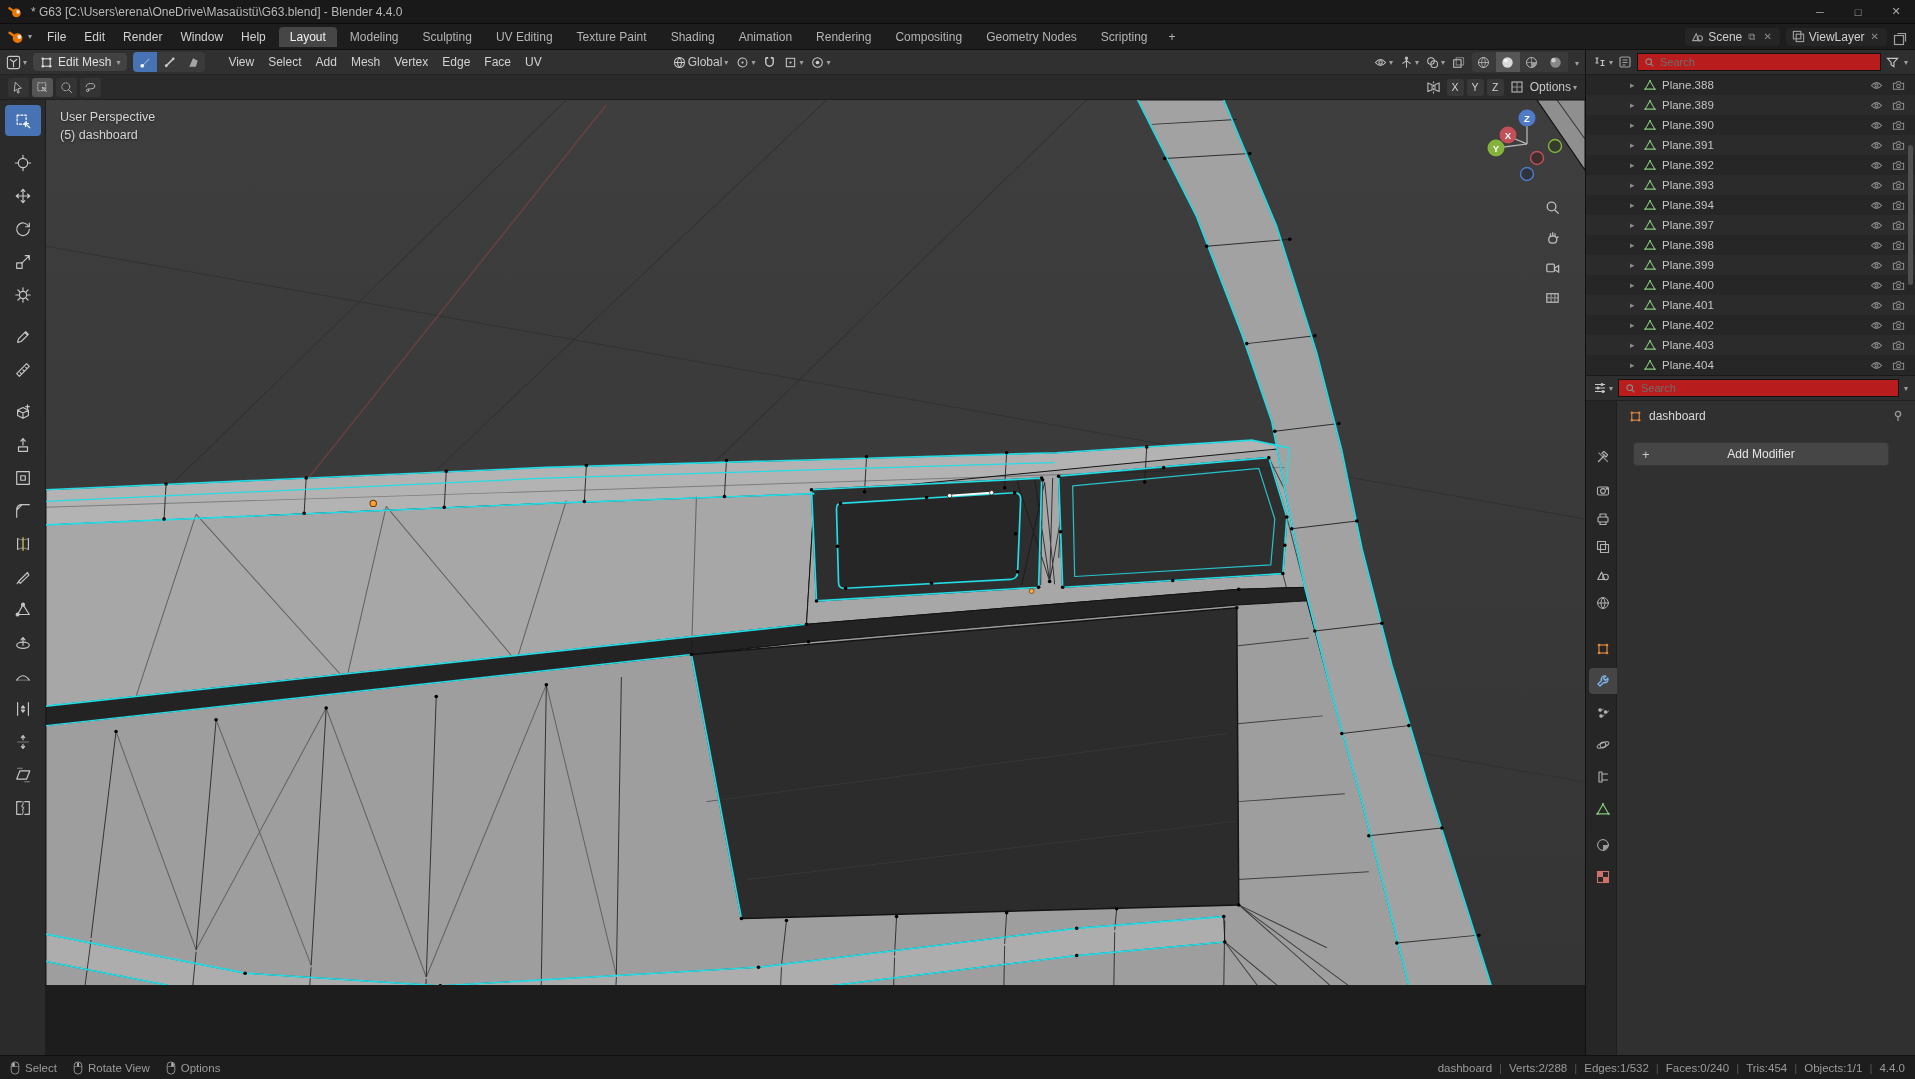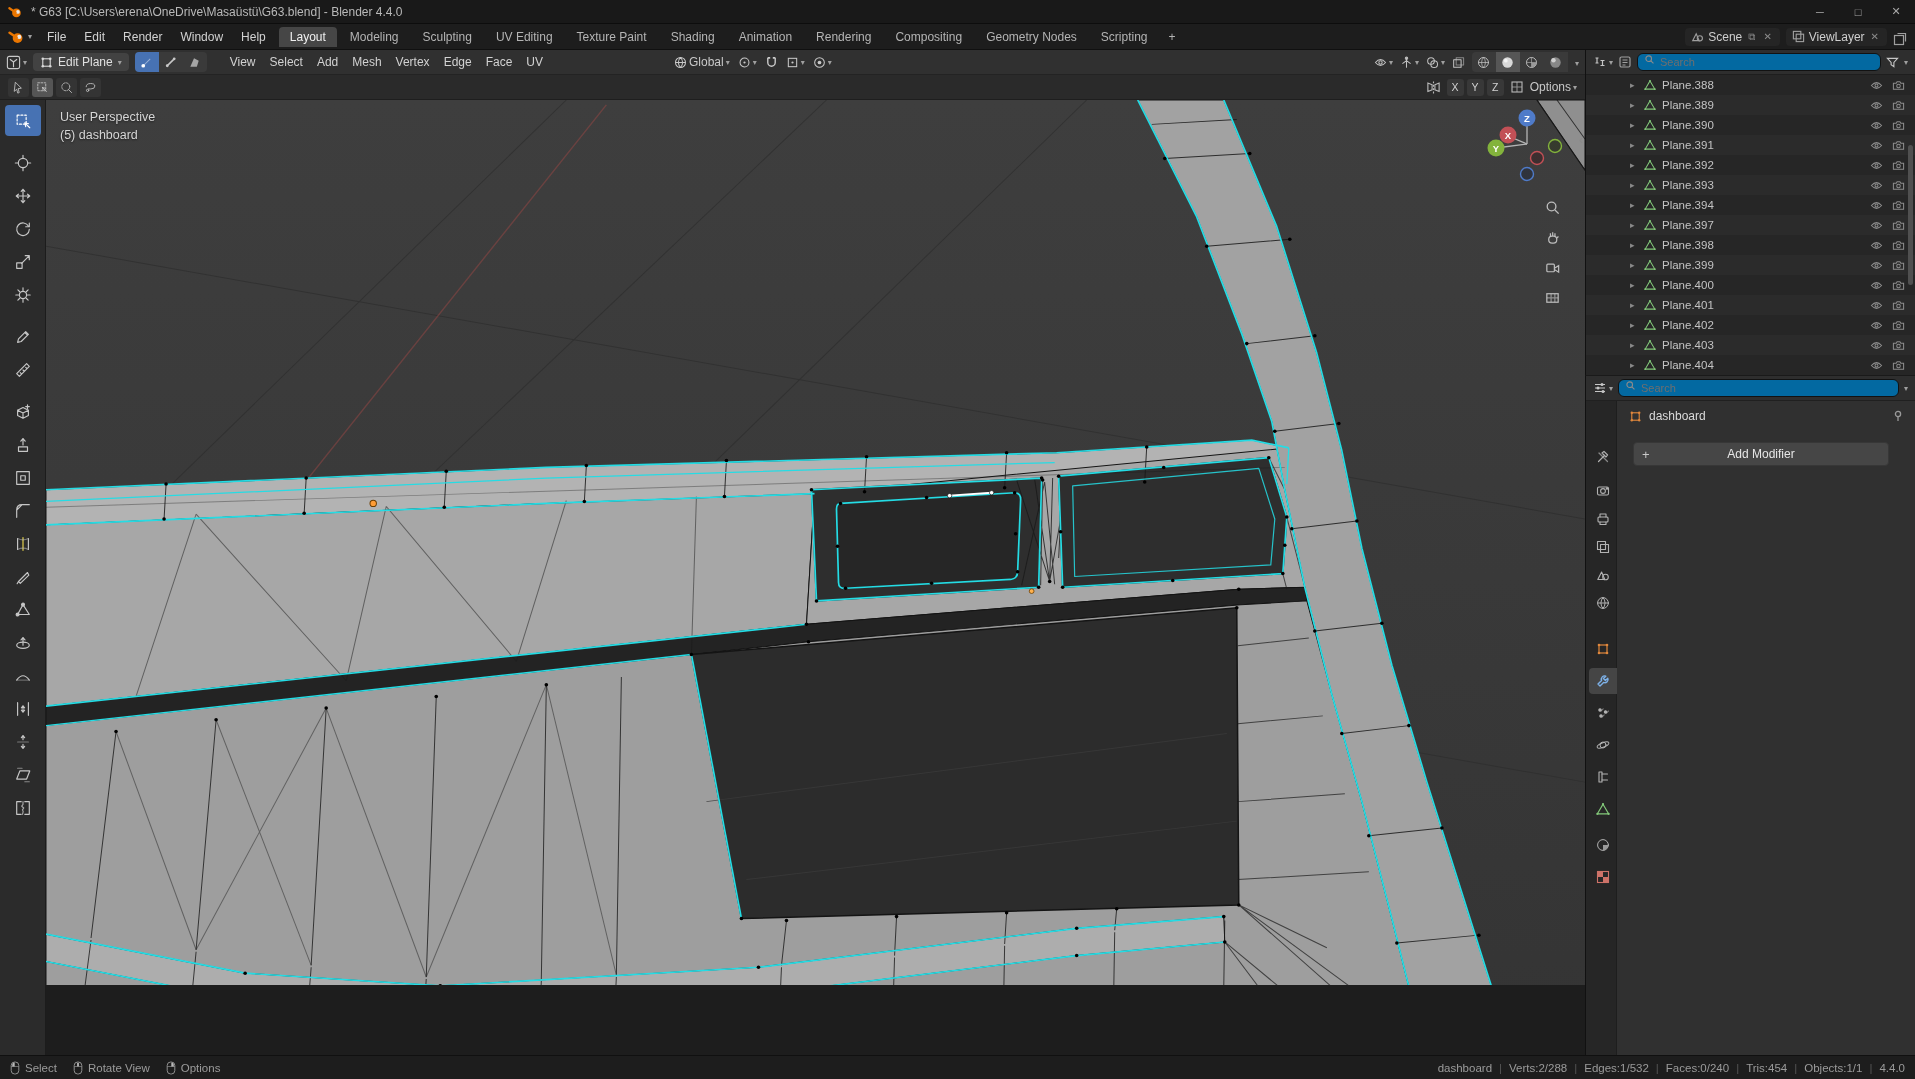--- a/index.html
+++ b/index.html
@@ -70,21 +70,21 @@
 #viewport{position:absolute;left:46px;top:100px;width:1539px;height:885px;overflow:hidden;background:#3a3a3a}
 #vp-text{position:absolute;left:14px;top:8px;font-size:12.5px;color:#d6d6d6;line-height:18px;text-shadow:0 1px 2px rgba(0,0,0,.5)}
 #nav-gizmo{position:absolute;right:14px;top:6px}
 #vp-nav-buttons{position:absolute;right:22px;top:96px;display:flex;flex-direction:column;gap:8px;color:#bdbdbd}
 #vp-nav-buttons .nbtn{width:22px;height:22px;display:flex;align-items:center;justify-content:center}
 #region-corner{position:absolute;right:2px;top:32px;color:#8a8a8a;font-size:13px}
 
 
 #outliner{position:absolute;left:1585px;top:50px;width:330px;height:325px;background:#262626;border-left:1px solid #111}
 #outliner-header{height:25px;background:#2e2e2e;display:flex;align-items:center;gap:5px;padding:0 7px;border-bottom:1px solid #1e1e1e}
-.search-box{flex:1;display:flex;gap:5px;background:#0369a1;border:1px solid #121212;border-radius:6px;height:18px;padding:0 6px;color:#8b8b8b}
+.search-box{flex:1;display:flex;align-items:center;gap:5px;background:#b91c1c;border:1px solid #121212;border-radius:0;height:18px;padding:0 6px;color:#8b8b8b}
 .search-box input{flex:1;background:transparent;border:none;outline:none;color:#cfcfcf;font-size:11px;min-width:0}
 .search-box input::placeholder{color:#6f6f6f}
 #outliner-list{position:relative}
 .out-row{display:flex;align-items:center;height:20px;padding:0 10px 0 44px;gap:6px;font-size:11.5px;color:#c3c3c3}
 .out-row.alt{background:#2b2b2b}
 .out-row .disclosure{color:#8a8a8a;font-size:9px;width:8px}
 .out-row .row-right{margin-left:auto;display:flex;align-items:center;gap:9px;color:#8d8d8d}
 #outliner-scroll{position:absolute;right:2px;top:95px;width:5px;height:140px;background:#505050;border-radius:3px}
 
 
@@ -197,21 +197,21 @@
     <span class="chev">▾</span>
   </span>
   <span class="chip">
     <svg width="13" height="13" viewBox="0 0 14 14" fill="none" stroke="#d8d8d8" stroke-width="1.2">
         <rect x="3" y="3" width="8" height="8"></rect>
         <circle cx="3" cy="3" r="1.4" fill="#d8d8d8" stroke="none"></circle>
         <circle cx="11" cy="3" r="1.4" fill="#d8d8d8" stroke="none"></circle>
         <circle cx="3" cy="11" r="1.4" fill="#d8d8d8" stroke="none"></circle>
         <circle cx="11" cy="11" r="1.4" fill="#d8d8d8" stroke="none"></circle>
       </svg>
-    <span>Edit Plane</span>
+    <span>Edit Mesh</span>
     <span class="chev">▾</span>
   </span>
   <div id="select-mode-group">
     <span class="sm-btn active">
       <svg width="13" height="13" viewBox="0 0 14 14">
           <path d="M3.5 10.5 L11 3" stroke="#dfe7f2" stroke-width="1.1" opacity=".55" fill="none"></path>
           <circle cx="3.5" cy="10.5" r="2" fill="#fff"></circle>
         </svg>
     </span>
     <span class="sm-btn">

